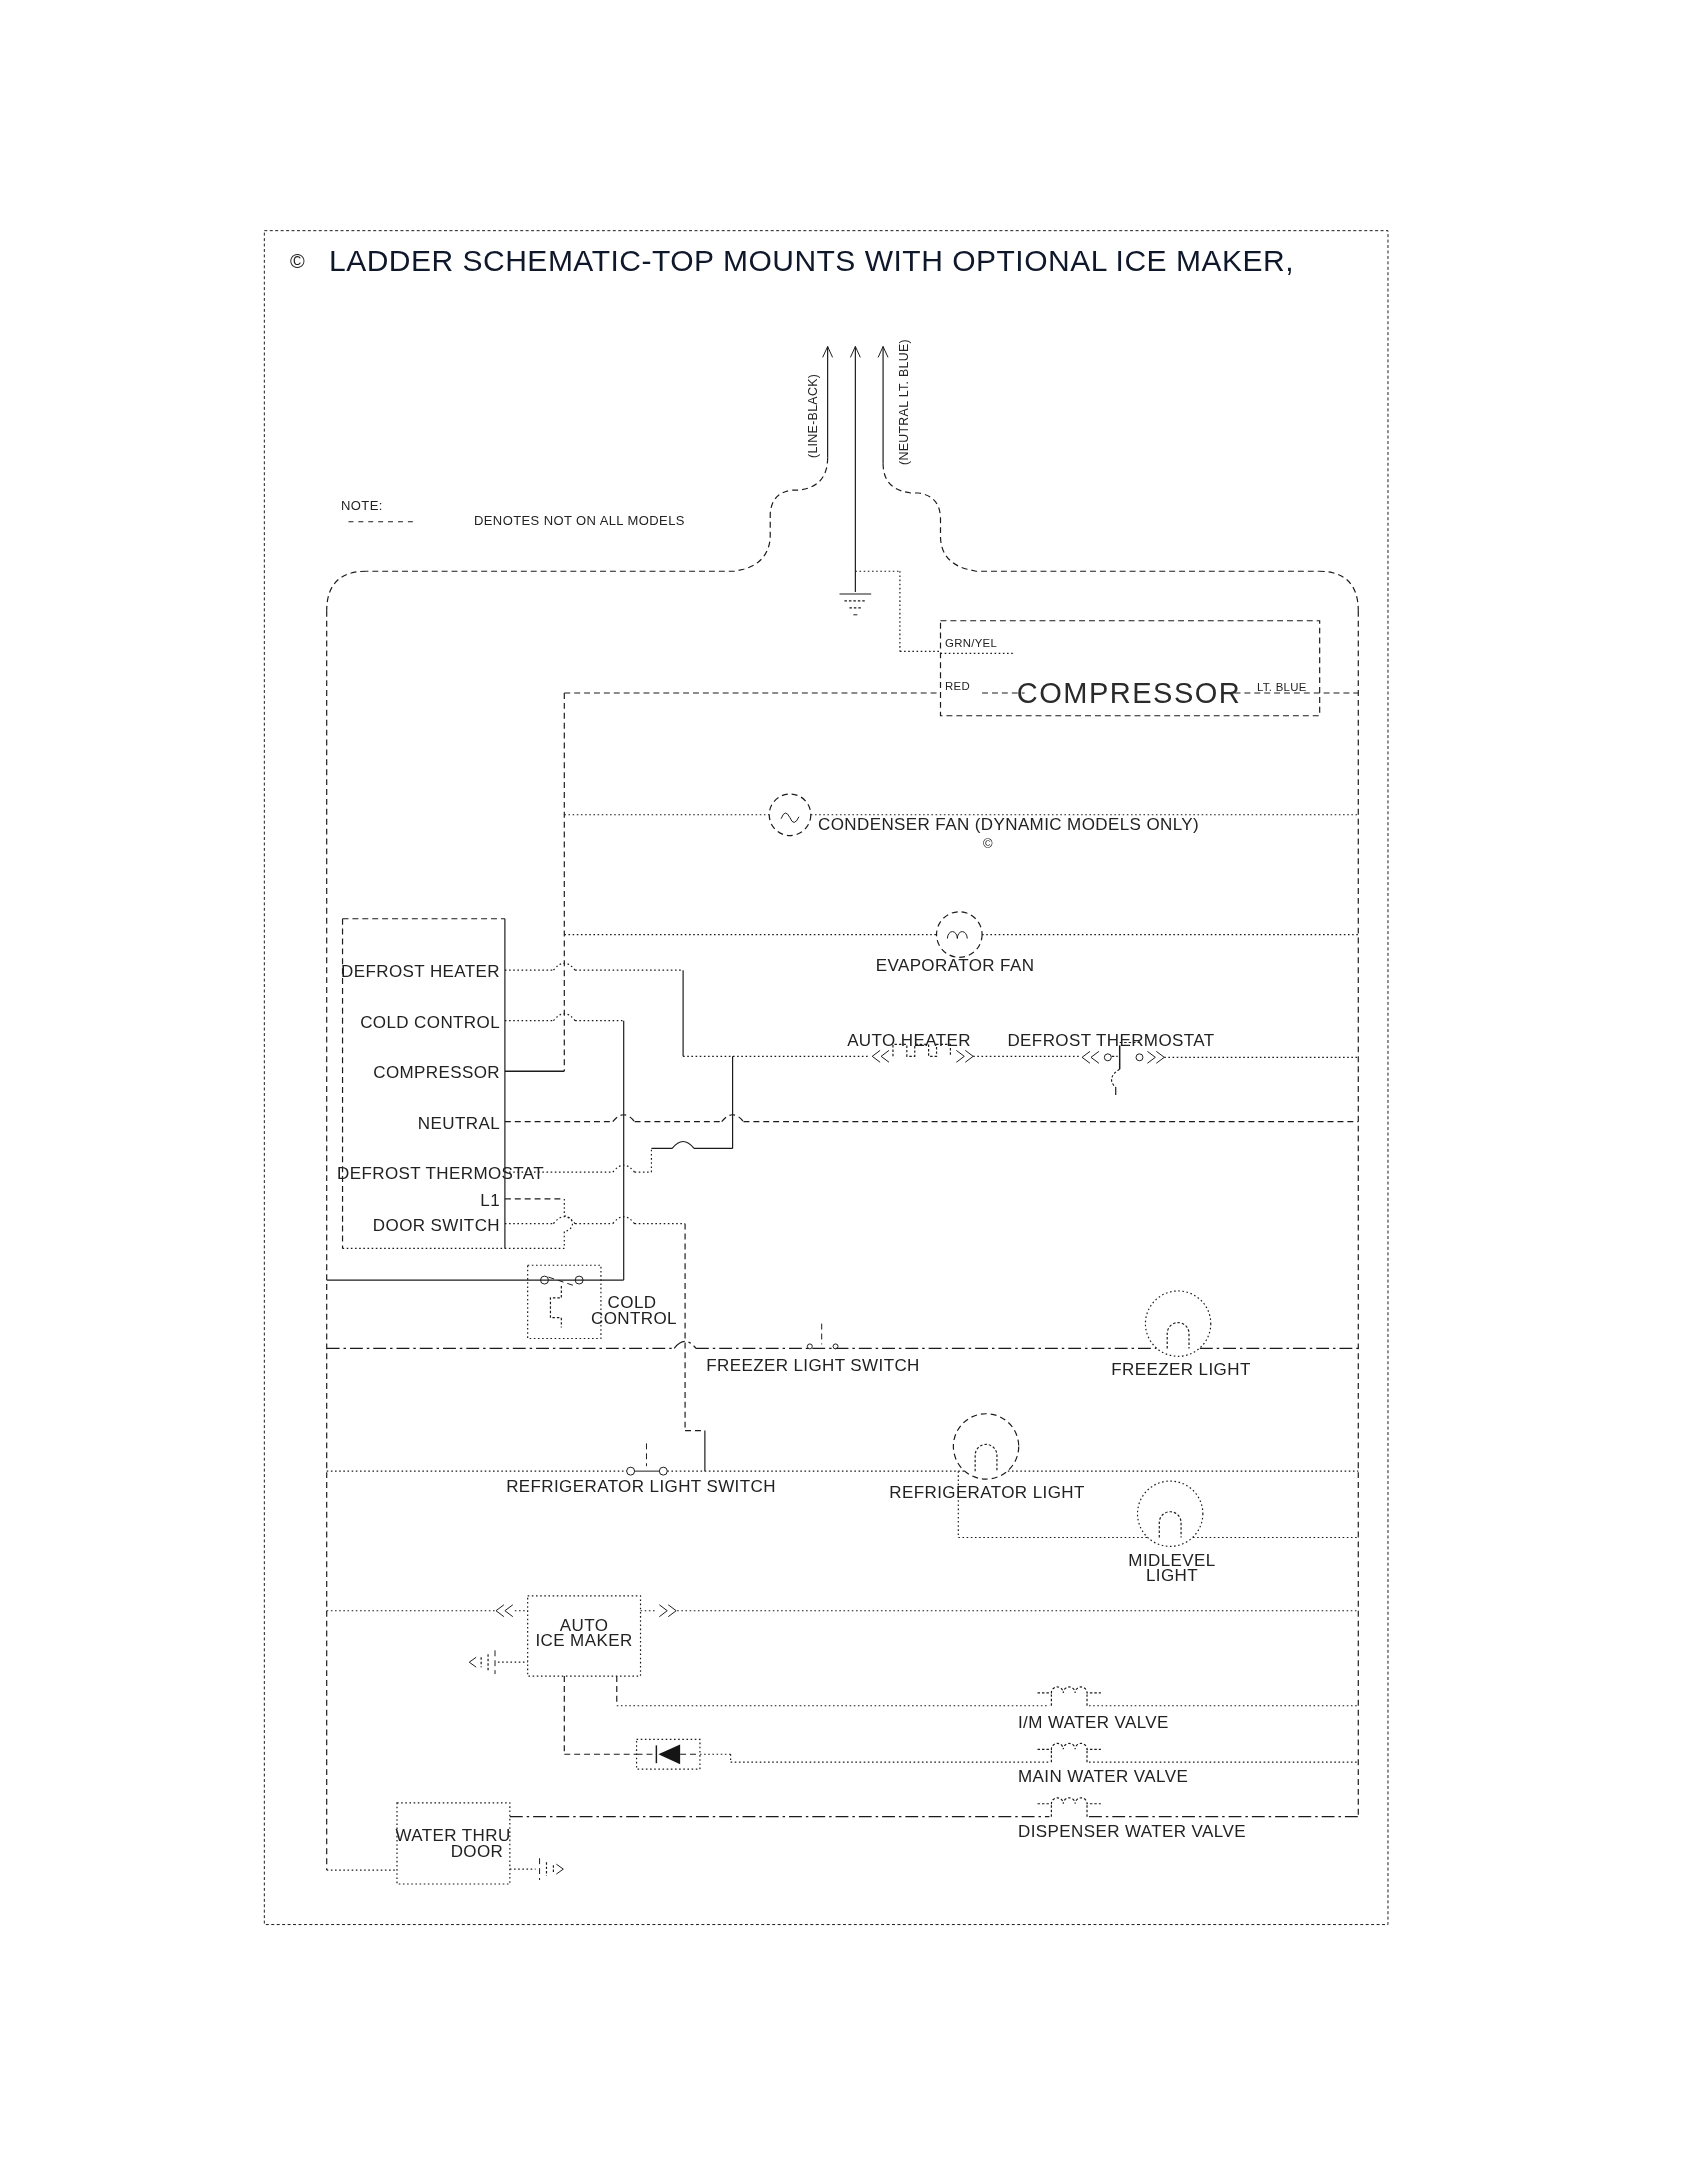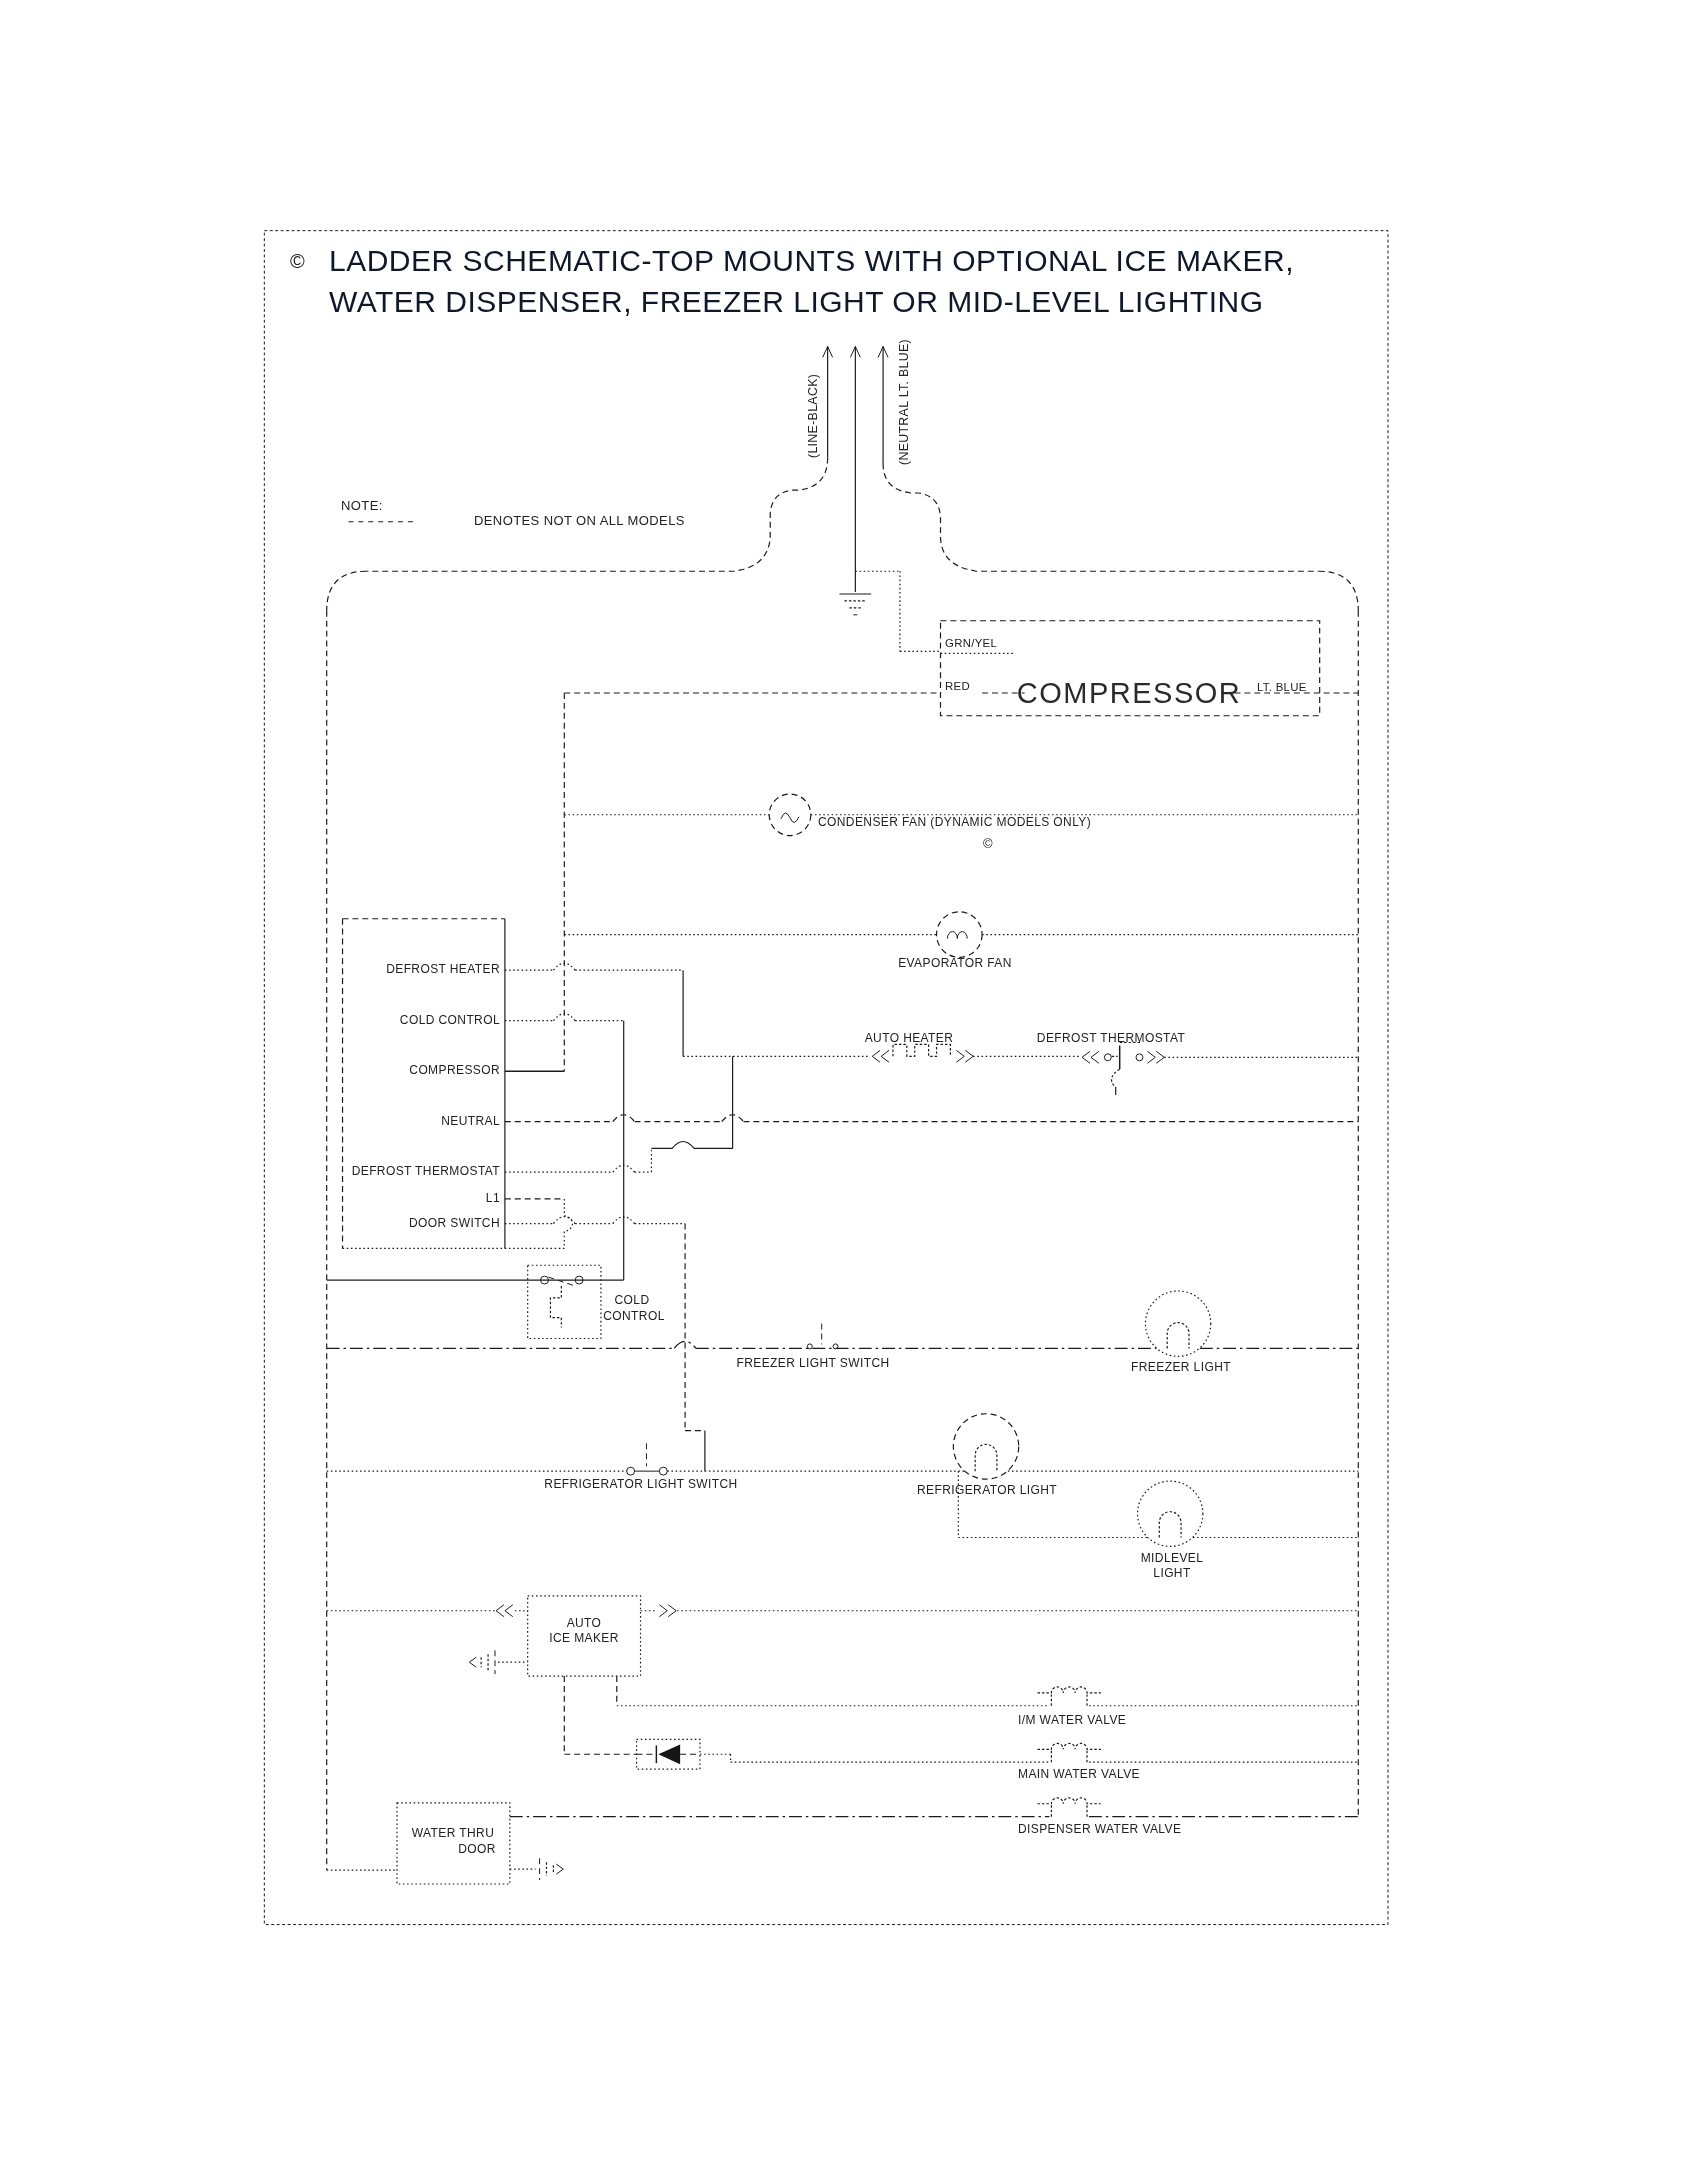--- a/index.html
+++ b/index.html
@@ -7,21 +7,21 @@
         font-family:"Liberation Sans", sans-serif;color:#222;}
   #wires{position:absolute;left:0;top:0;width:1683px;height:2178px;}
   .s{stroke:#1b1b1b;fill:none;stroke-width:1.2px;}
   .thin{stroke-width:1px;}
   .w15{stroke-width:1.5px;}
   .dash{stroke-dasharray:6 4;}
   .dot{stroke-dasharray:1.6 2.6;}
   .fine{stroke-dasharray:2.5 2;}
   .dd{stroke-dasharray:13 4 2.5 4;}
   .pb{stroke-dasharray:3 2.5;stroke-width:1px;}
-  .lbl{position:absolute;font-size:12px;letter-spacing:0.4px;white-space:nowrap;color:#222;line-height:1.1;}
+  .lbl{position:absolute;font-size:17px;letter-spacing:0.4px;white-space:nowrap;color:#222;line-height:1.1;}
   .c{transform:translateX(-50%);}
   .r{text-align:right;width:163px;}
   .xs{font-size:11.4px;letter-spacing:0.3px;}
   .t1{font-size:30px;letter-spacing:0.5px;color:#0f172a;}
   .big{font-size:29px;letter-spacing:1.5px;color:#2a2a2a;}
   .sym{font-size:20px;}
   .mark{font-size:13px;}
   .vlbl{position:absolute;font-size:12.4px;letter-spacing:0.3px;white-space:nowrap;color:#222;
         transform-origin:0 0;transform:rotate(-90deg);}
 </style>
@@ -227,21 +227,20 @@
       <path class="s dot" d="M515 1888 H541"></path>
       <path class="s dash thin" d="M545 1877 V1899"></path>
       <path class="s fine" d="M552 1881 V1895"></path>
       <path class="s fine" d="M559 1884 V1892"></path>
       <path class="s thin" d="M562 1883 l7 5 l-7 5"></path>
     </g>
   </svg>
 
   <div class="lbl sym" style="left:290px;top:250px;">©</div>
   <div class="lbl t1" style="left:329px;top:244px;">LADDER SCHEMATIC-TOP MOUNTS WITH OPTIONAL ICE MAKER,</div>
-  <div class="lbl t1" style="left:329px;top:285px;">WATER DISPENSER, FREEZER LIGHT OR MID-LEVEL LIGHTING</div>
 
   <div class="lbl" style="left:341px;top:499px;font-size:13px;">NOTE:</div>
   <div class="lbl" style="left:474px;top:514px;font-size:13px;">DENOTES NOT ON ALL MODELS</div>
 
   <div class="vlbl" style="left:806px;top:458px;">(LINE-BLACK)</div>
   <div class="vlbl" style="left:897px;top:465px;">(NEUTRAL LT. BLUE)</div>
 
   <div class="lbl xs" style="left:945px;top:637px;">GRN/YEL</div>
   <div class="lbl xs" style="left:945px;top:680px;">RED</div>
   <div class="lbl big c" style="left:1129px;top:678px;">COMPRESSOR</div>

